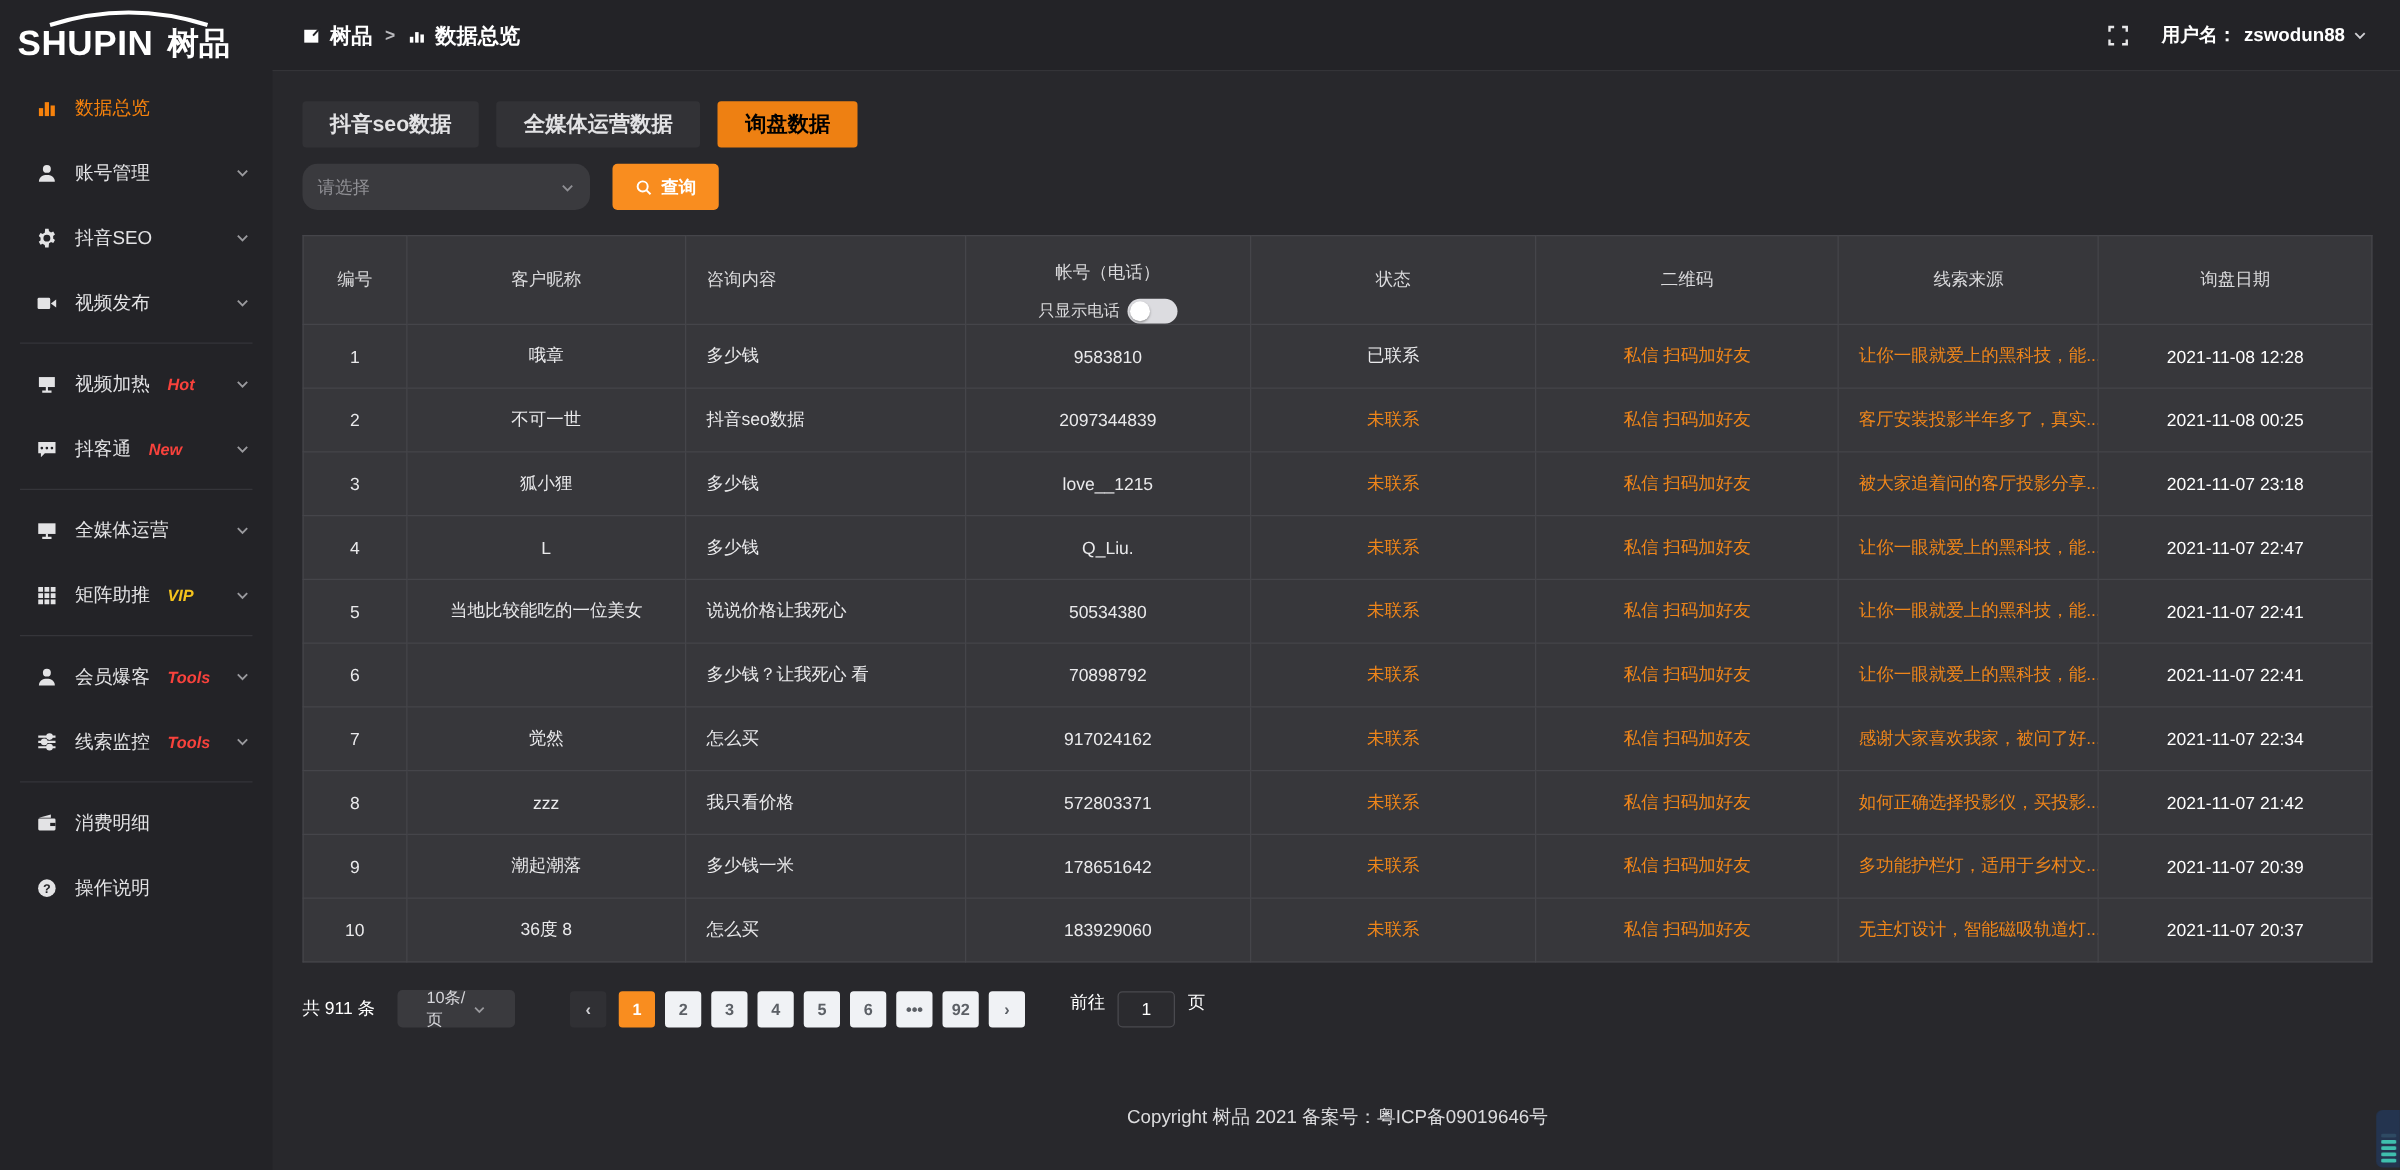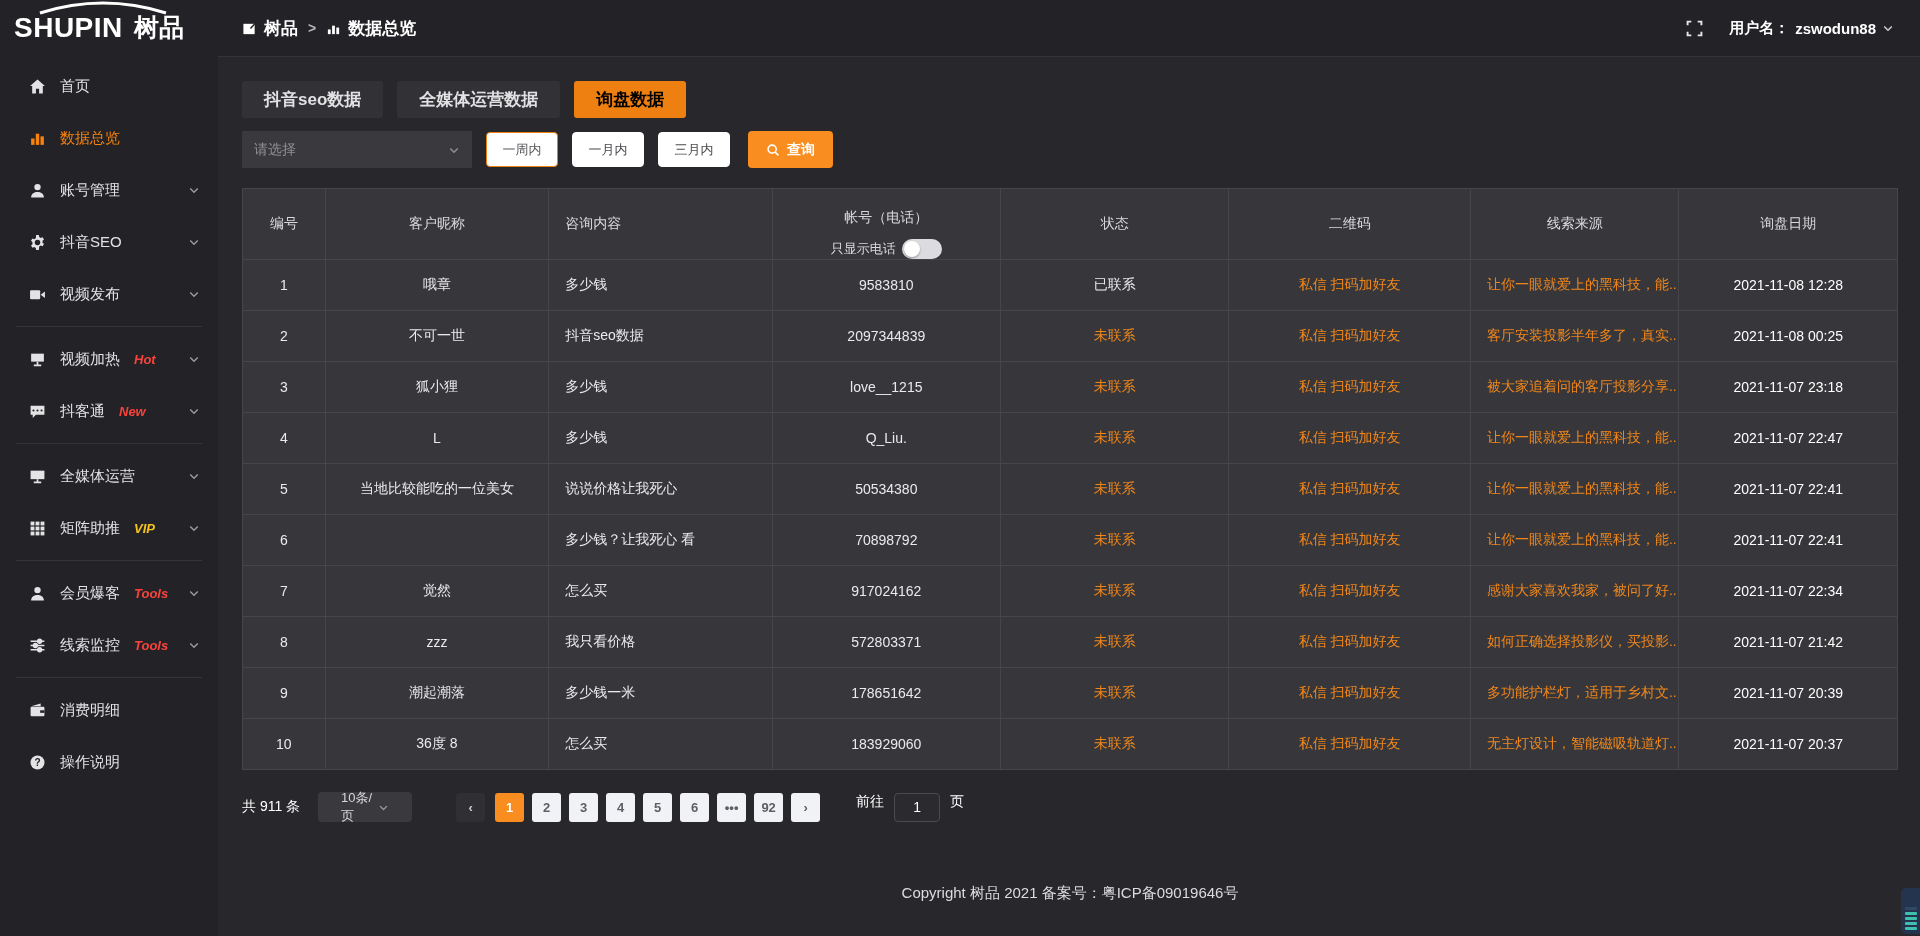--- a/index.html
+++ b/index.html
@@ -5,21 +5,21 @@
   * { margin:0; padding:0; box-sizing:border-box; }
   html,body { width:1920px; height:936px; overflow:hidden; }
   body {
     font-family:"Liberation Sans","DejaVu Sans",sans-serif;
     background:#28282c; color:#e8e8ea; font-size:14px;
   }
   .app { display:grid; grid-template-columns:218px 1fr; grid-template-rows:57px 879px; width:1920px; height:936px; }
 
   
   .sidebar { grid-row:1 / span 2; background:#232327; padding-bottom:10px; }
-  .logo { height:57px; display:flex; padding-left:10px; }
+  .logo { height:57px; display:flex; align-items:center; padding-left:10px; }
   .side-item { height:46px; margin:6px 0; display:flex; align-items:center; padding:0 18px 0 28px; cursor:pointer; color:#e3e3e5; font-size:15px; }
   .side-item .ic { width:18px; height:18px; margin-right:14px; display:inline-flex; align-items:center; justify-content:center; flex:none; }
   .side-item .ic svg { width:17px; height:17px; }
   .side-item.active { color:#f7820c; }
   .side-item .lbl { flex:none; }
   .badge { font-style:italic; font-weight:bold; font-size:13px; margin-left:14px; }
   .badge.red { color:#f8423c; }
   .badge.yellow { color:#f5c31d; }
   .side-item .chev { margin-left:auto; color:#9a9a9e; display:inline-flex; }
   .side-item .chev svg { width:12px; height:12px; }
@@ -37,21 +37,21 @@
   .user-name { display:flex; align-items:center; gap:6px; font-size:15px; font-weight:bold; color:#fff; cursor:pointer; }
   .user-name svg { width:12px; height:12px; color:#cfcfd3; }
 
   
   .content { padding:24px 22px 0 24px; position:relative; }
   .tabs { display:flex; gap:14px; }
   .tab { height:37px; padding:0 22px; background:#323236; border:none; border-radius:3px; color:#e2e2e4; font-size:17px; font-weight:bold; font-family:inherit; cursor:pointer; }
   .tab.active { background:#ee8012; color:#000000;font-family:Liberation Serif, serif; }
 
   .filters { margin-top:13px; display:flex; align-items:center; gap:14px; }
-  .select { width:230px; height:37px; background:#3a3a3e; border-radius:0; display:flex; align-items:center; padding:0 12px; color:#8f8f94; cursor:pointer; }
+  .select { width:230px; height:37px; background:#3a3a3e; border-radius:12px; display:flex; align-items:center; padding:0 12px; color:#8f8f94; cursor:pointer; }
   .select .chev { margin-left:auto; display:inline-flex; color:#8f8f94; }
   .select .chev svg { width:12px; height:12px; }
   .period { height:35px; min-width:72px; padding:0 14px; background:#fff; border:1px solid #fff; border-radius:4px; color:#4a4a4e; font-size:13px; font-family:inherit; cursor:pointer; }
   .period.active { border-color:#ee8012; color:#58585c; }
   .search-btn { height:37px; padding:0 18px; margin-left:4px; background:#f98d1f; border:none; border-radius:4px; color:#fff; font-size:14px; font-weight:bold; font-family:inherit; display:flex; align-items:center; gap:7px; cursor:pointer; }
   .search-btn svg { width:14px; height:14px; }
 
   
   table { width:100%; margin-top:20px; border-collapse:collapse; background:#37373b; table-layout:fixed; }
   th, td { border:1px solid #45454a; text-align:center; font-weight:normal; overflow:hidden; white-space:nowrap; }
@@ -92,28 +92,20 @@
 
   <aside class="sidebar">
     <div class="logo">
       <svg width="192" height="44" viewBox="0 0 192 44">
         <path d="M30 13 Q 93 -7 156 13" fill="none" stroke="#fff" stroke-width="3.2"></path>
         <text x="4" y="37" font-weight="bold" font-size="28" letter-spacing="0.5" fill="#fff">SHUPIN</text>
         <text x="124" y="36" font-weight="bold" font-size="25" fill="#fff">树品</text>
       </svg>
     </div>
     <nav id="menu">
-        <div class="side-item">
-          <span class="ic">
-            <svg viewBox="0 0 16 16" fill="currentColor">
-              <path d="M8 1.5 L15 7.5 H13 V14.5 H9.5 V10 H6.5 V14.5 H3 V7.5 H1 Z"></path>
-            </svg>
-          </span>
-          <span class="lbl">首页</span>
-        </div>
         <div class="side-item active">
           <span class="ic">
             <svg viewBox="0 0 16 16" fill="currentColor">
               <rect x="2" y="8" width="3.2" height="6"></rect>
               <rect x="6.4" y="3.5" width="3.2" height="10.5"></rect>
               <rect x="10.8" y="6" width="3.2" height="8"></rect>
             </svg>
           </span>
           <span class="lbl">数据总览</span>
         </div>
@@ -329,25 +321,20 @@
 
     <div class="filters">
       <div class="select">
         <span>请选择</span>
         <span class="chev">
           <svg viewBox="0 0 16 16" fill="none" stroke="currentColor" stroke-width="2">
               <path d="M3 6 L8 11 L13 6"></path>
             </svg>
         </span>
       </div>
-      <span id="periods" style="display:flex;gap:14px">
-          <button class="period active">一周内</button>
-          <button class="period">一月内</button>
-          <button class="period">三月内</button>
-        </span>
       <button class="search-btn">
         <svg viewBox="0 0 16 16" fill="none" stroke="#fff" stroke-width="1.8">
             <circle cx="7" cy="7" r="4.6"></circle>
             <path d="M10.6 10.6 L14.2 14.2"></path>
           </svg>
         <span>查询</span>
       </button>
     </div>
 
     <table>

